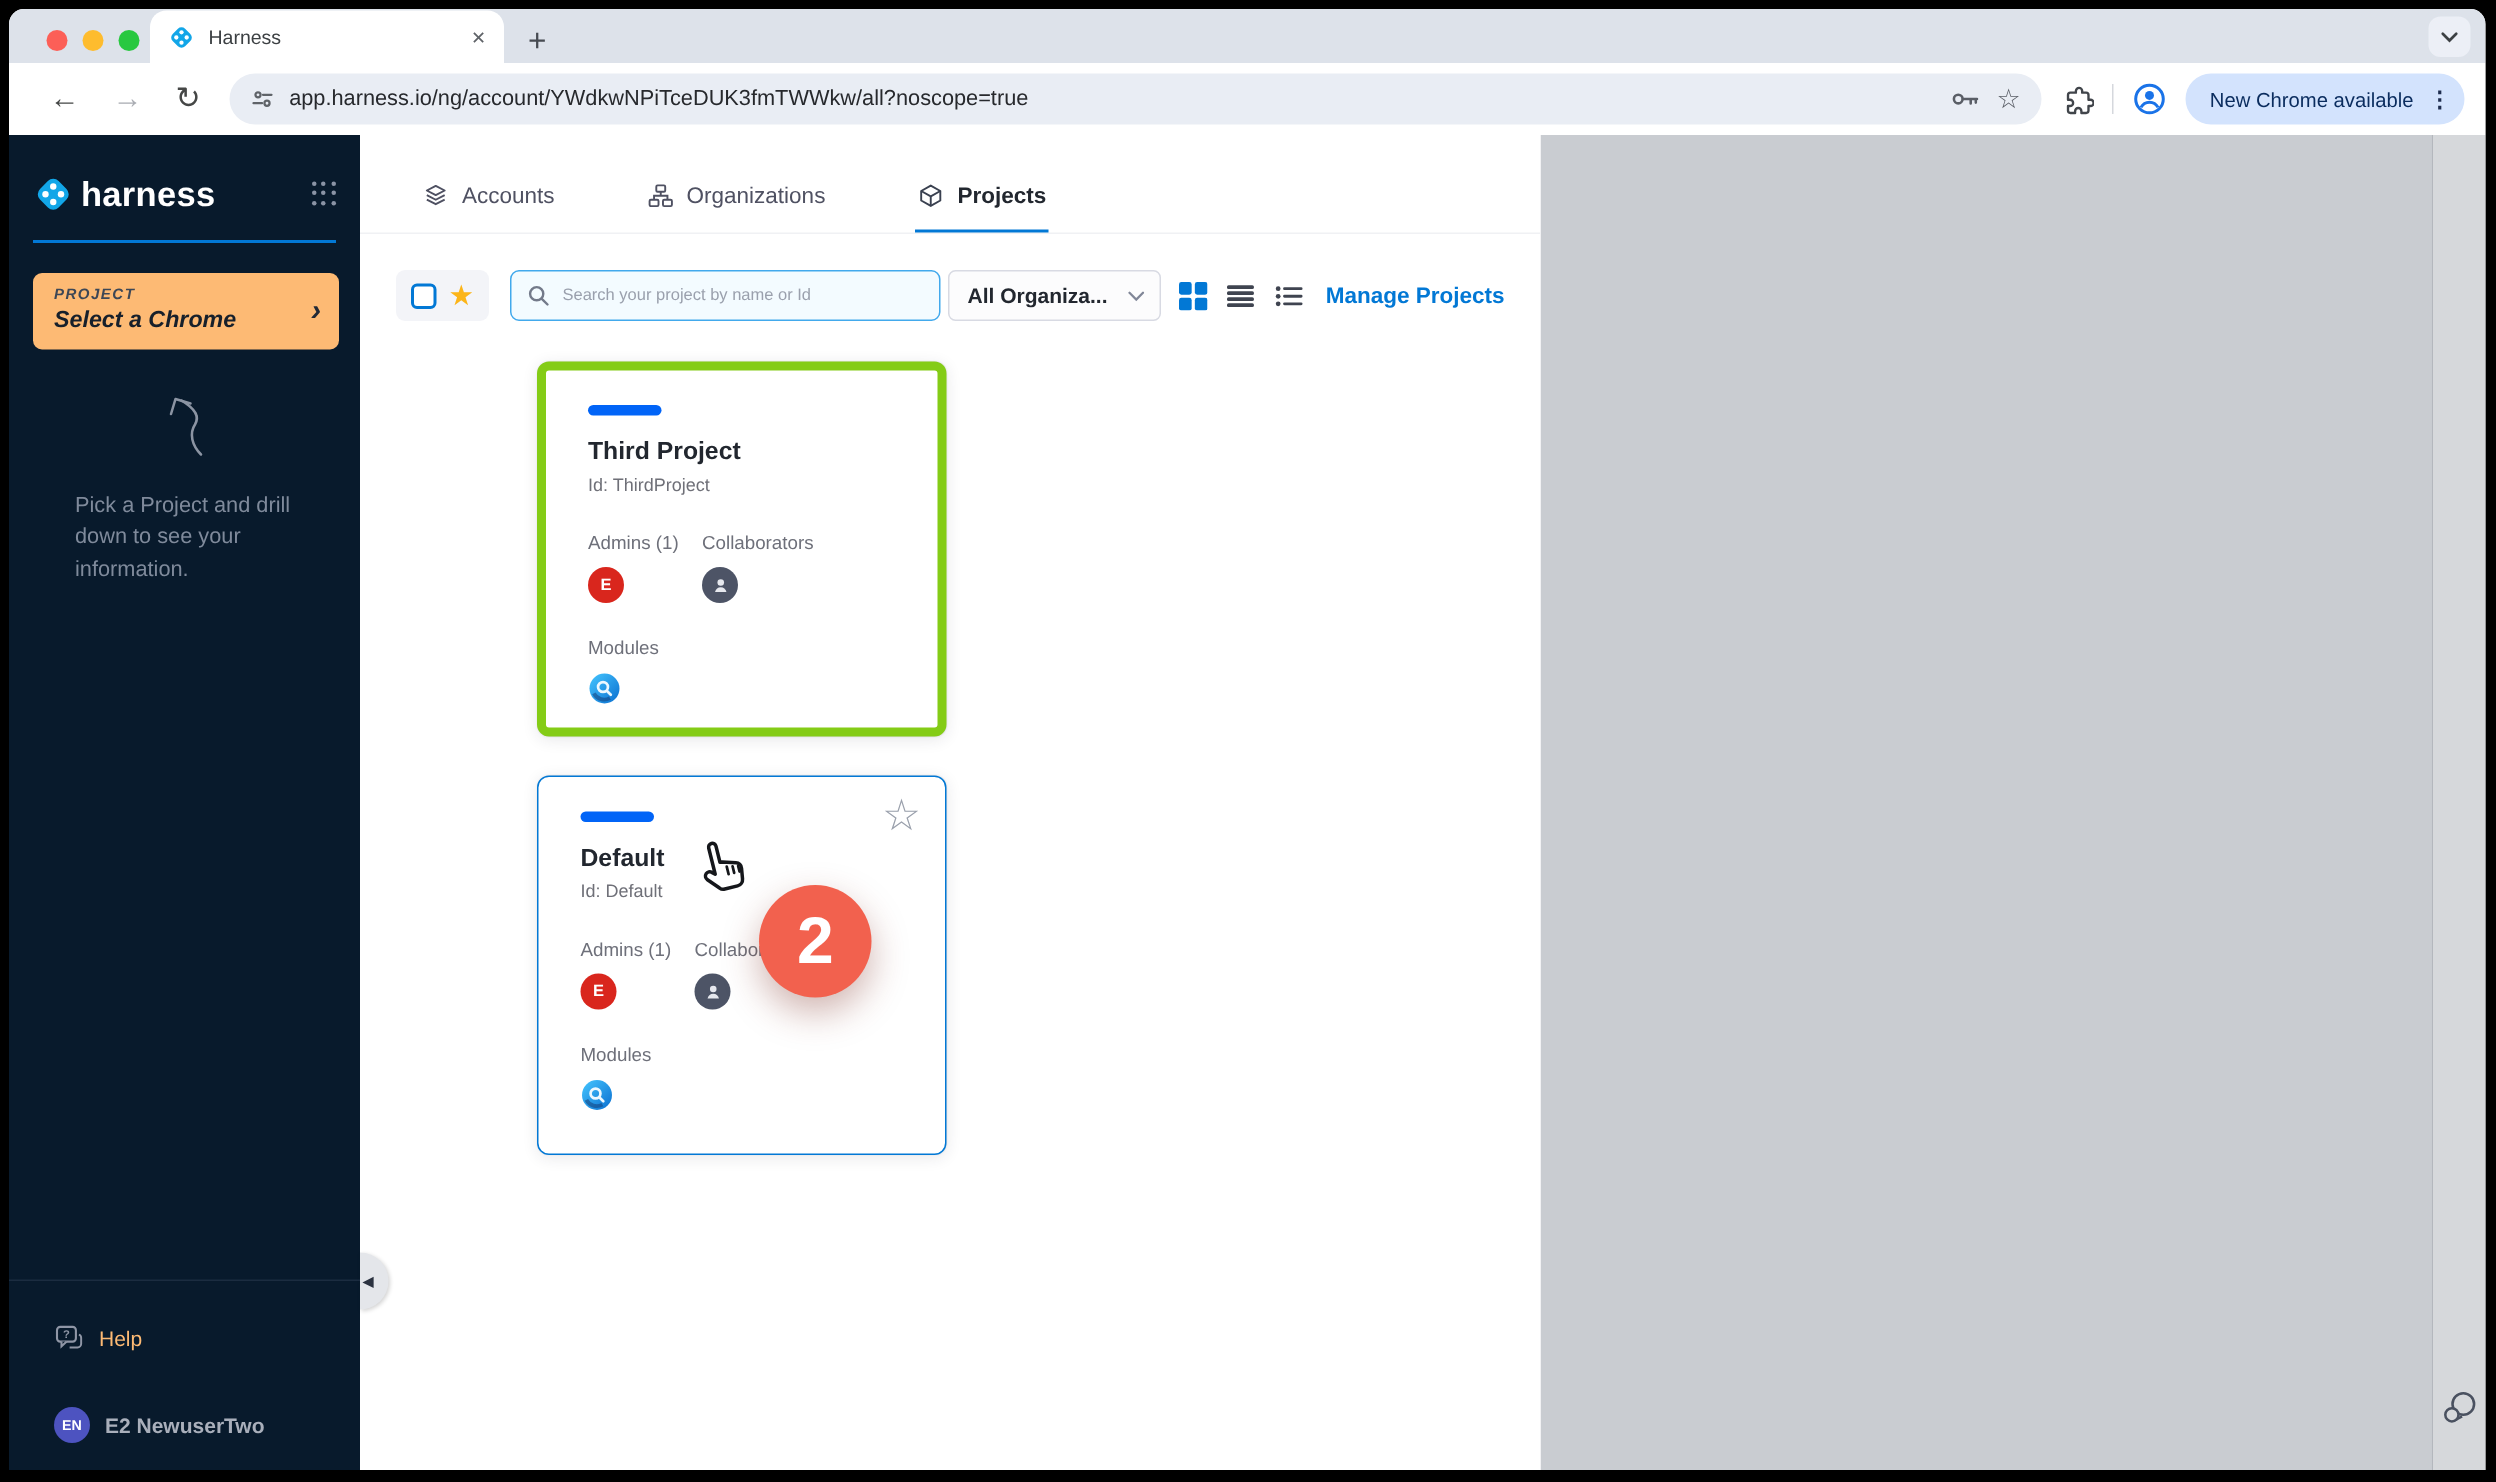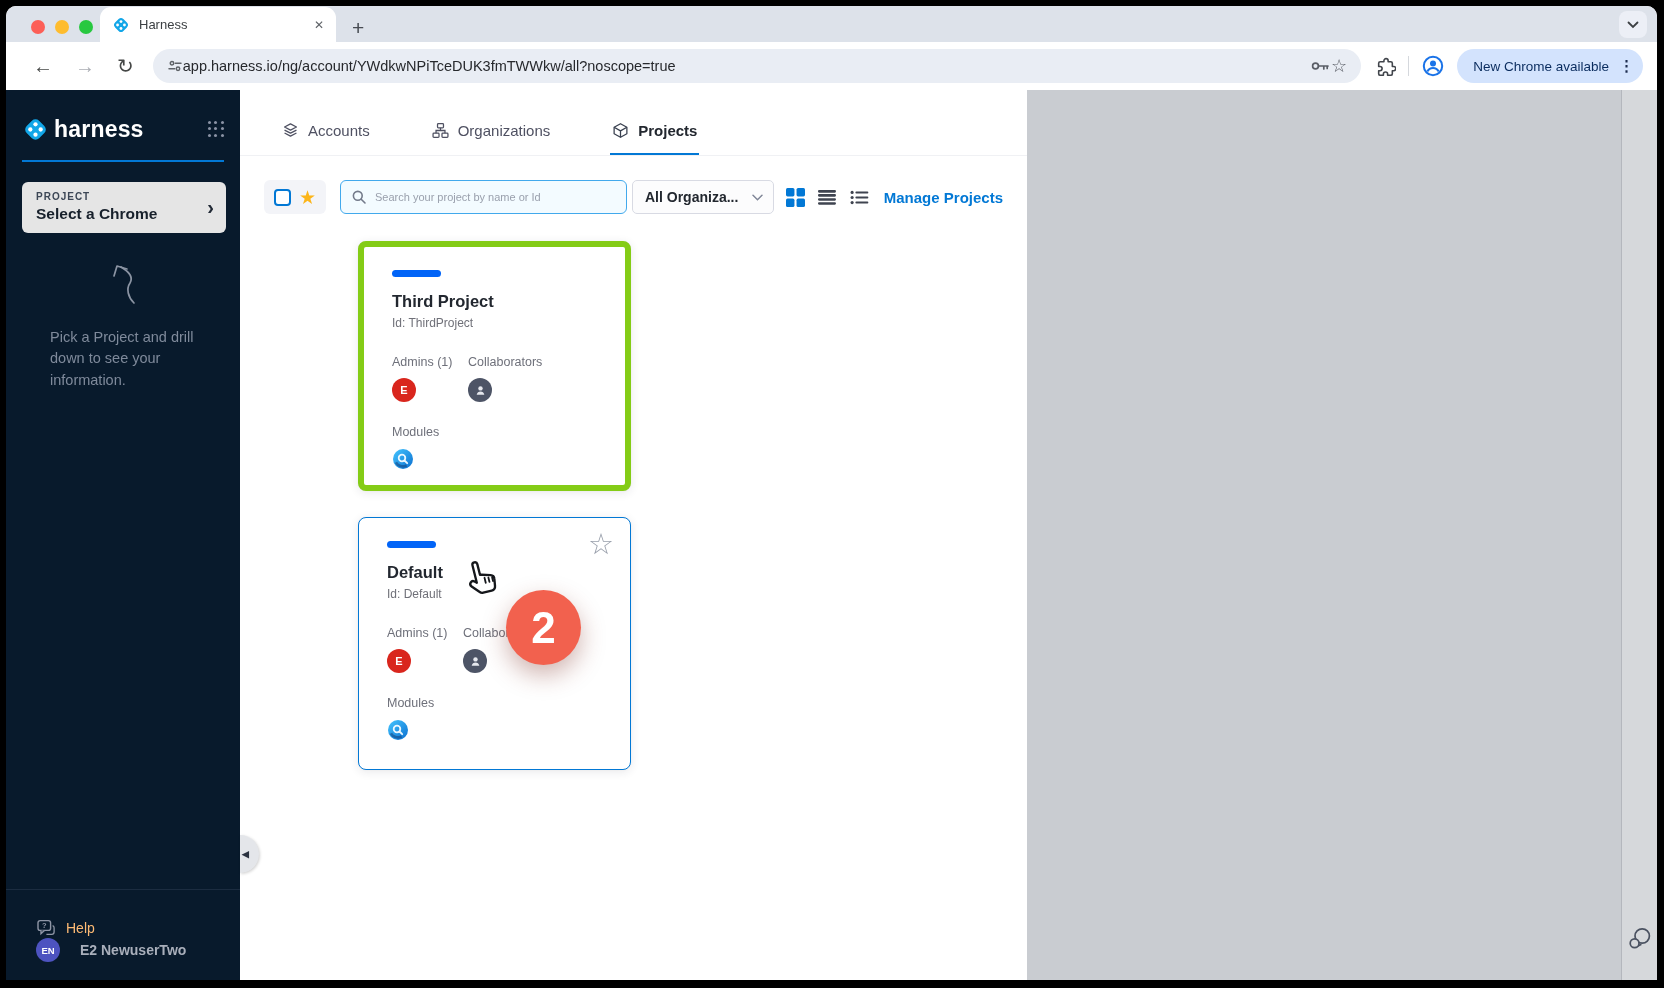--- a/index.html
+++ b/index.html
@@ -23,53 +23,53 @@
   .tab-close { font-size:12px; color:#5f6368; cursor:default; }
   .newtab-btn { font-size:21px; color:#474b52; margin:0 0 4px 16px; line-height:1; }
   .strip-chevron { position:absolute; right:10px; top:5px; width:28px; height:27px; border-radius:8px;
                    background:#eceff6; display:flex; align-items:center; justify-content:center; }
 
   
   .toolbar { height:48px; background:#fff; display:flex; align-items:center; padding:0 14px 0 16px; flex:0 0 48px; }
   .nav-ico { font-size:20px; line-height:1; padding:0 11px; color:#454746; }
   .nav-ico.disabled { color:#aaadb3; }
   .urlbar { flex:1; height:34px; background:#e9edf4; border-radius:17px; display:flex; align-items:center;
-            padding:0 14px; margin:0 6px 0 8px; min-width:0; }
+            padding:0 14px; margin:0 6px 0 8px; gap:10px; min-width:0; }
   .url-text { flex:1; font-size:14.5px; color:#27292d; white-space:nowrap; overflow:hidden; }
   .toolbar-right { display:flex; align-items:center; gap:12px; padding-left:8px;text-align:right; }
   .tb-sep { width:1px; height:20px; background:#d5d8dd; }
   .chip { height:34px; background:#d3e3fd; border-radius:17px; display:flex; align-items:center; gap:10px;
           padding:0 10px 0 16px; }
   .chip-label { font-size:13.5px; color:#0a2c5e; font-weight:500; white-space:nowrap; }
   .chip-menu { font-size:15px; color:#1d2c4e; font-weight:700; letter-spacing:-1px; }
 
   
   .page { flex:1; display:flex; position:relative; min-height:0; }
 
   
   .sidebar { width:234px; background:#081a2c; color:#fff; display:flex; flex-direction:column;
              padding-top:20px; position:relative; flex:0 0 234px; }
   .logo-row { display:flex; align-items:center; padding:0 16px; height:38px; }
   .logo-mark { width:27px; height:27px; }
   .logo-text { font-size:23px; font-weight:700; color:#fff; margin-left:5px; letter-spacing:.2px; flex:1; }
   .grid-menu { width:16px; height:16px; display:grid; grid-template-columns:repeat(3,1fr); gap:3px; }
   .grid-menu i { width:3px; height:3px; border-radius:50%; background:#8a93a5; }
   .side-divider { height:2px; background:#0278d5; margin:12px 16px 0 16px; }
-  .picker { margin:20px 14px 0 16px; background:#e5e5e5; border-radius:6px; padding:9px 12px 10px 14px;
-            display:flex; align-items:center; }
+  .picker { margin:20px 14px 0 16px; background:#fdba74; border-radius:6px; padding:9px 12px 10px 14px;
+            display:flex; align-items:center;font-style:italic; }
   .picker-texts { flex:1; }
   .picker-label { font-size:10px; letter-spacing:1px; font-weight:700; color:#3d4756; }
   .picker-value { font-size:15.5px; font-weight:600; color:#17202b; margin-top:3px; }
   .picker-chevron { font-size:20px; font-weight:700; color:#222a36; }
   .doodle { margin:26px 0 0 92px; }
   .side-hint { margin:20px 0 0 44px; width:172px; font-size:14.5px; line-height:1.48; color:#7f8a9b; }
   .side-bottom { margin-top:auto; border-top:1px solid #1b2c40; padding:28px 0 18px 30px; }
   .help-row { display:flex; align-items:center; gap:10px; }
   .help-label { font-size:14px; color:#fdba74; }
-  .user-row { display:flex; align-items:center; gap:20px; }
+  .user-row { display:flex; align-items:center; gap:10px; margin-top:36px; }
   .avatar-en { width:24px; height:24px; border-radius:50%; background:#4d53c0; color:#fff; font-size:9.5px;
                font-weight:700; display:flex; align-items:center; justify-content:center; }
   .user-name { font-size:14px; font-weight:600; color:#a9afbb; }
   .collapse-handle { position:absolute; left:234px; top:745px; width:19px; height:38px; background:#e4e6ea;
                      border-radius:0 19px 19px 0; display:flex; align-items:center; z-index:6;
                      box-shadow:1px 1px 3px rgba(0,0,0,.18); }
   .collapse-handle b { font-size:9px; color:#2b3240; margin-left:2px; }
 
   
   .content { width:787px; background:#fff; flex:0 0 787px; position:relative; padding-top:20px; }

